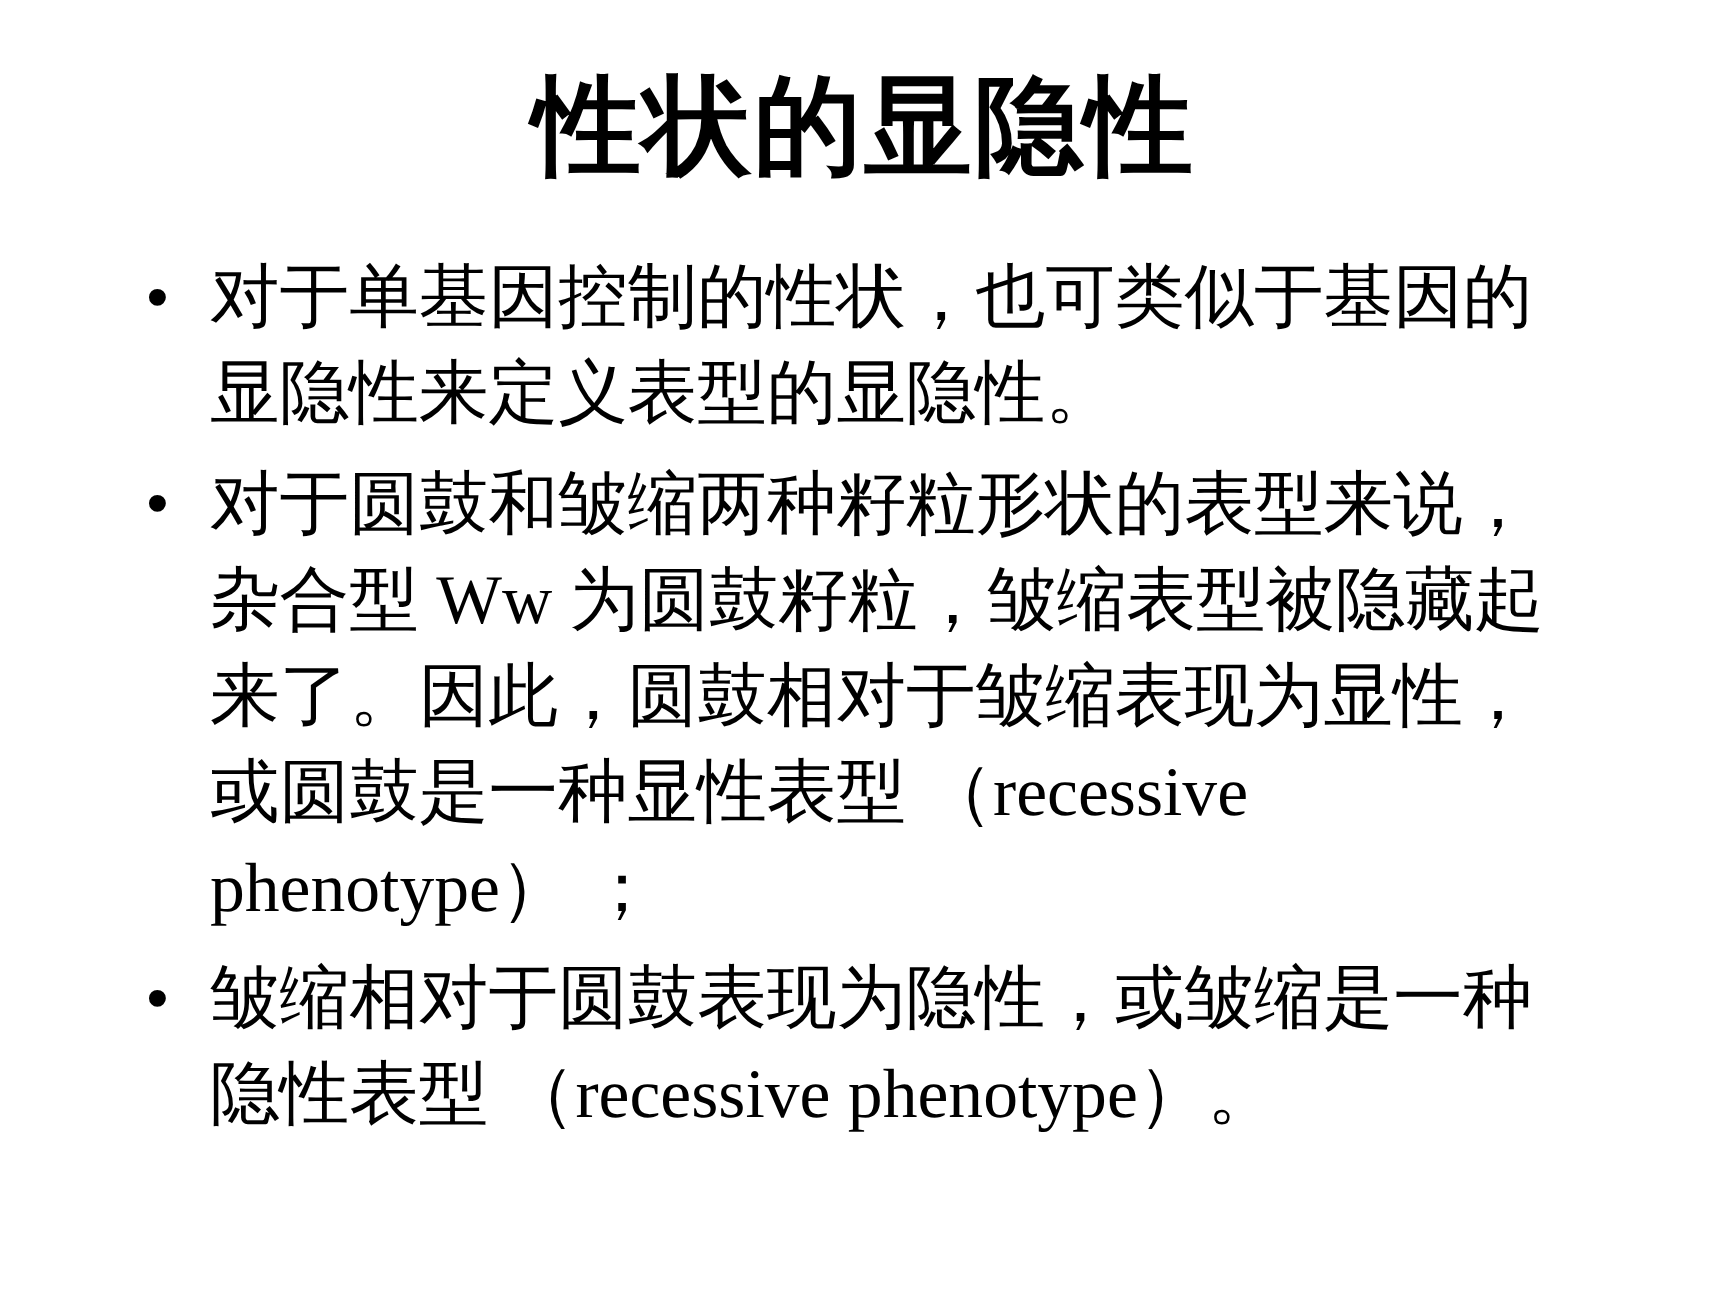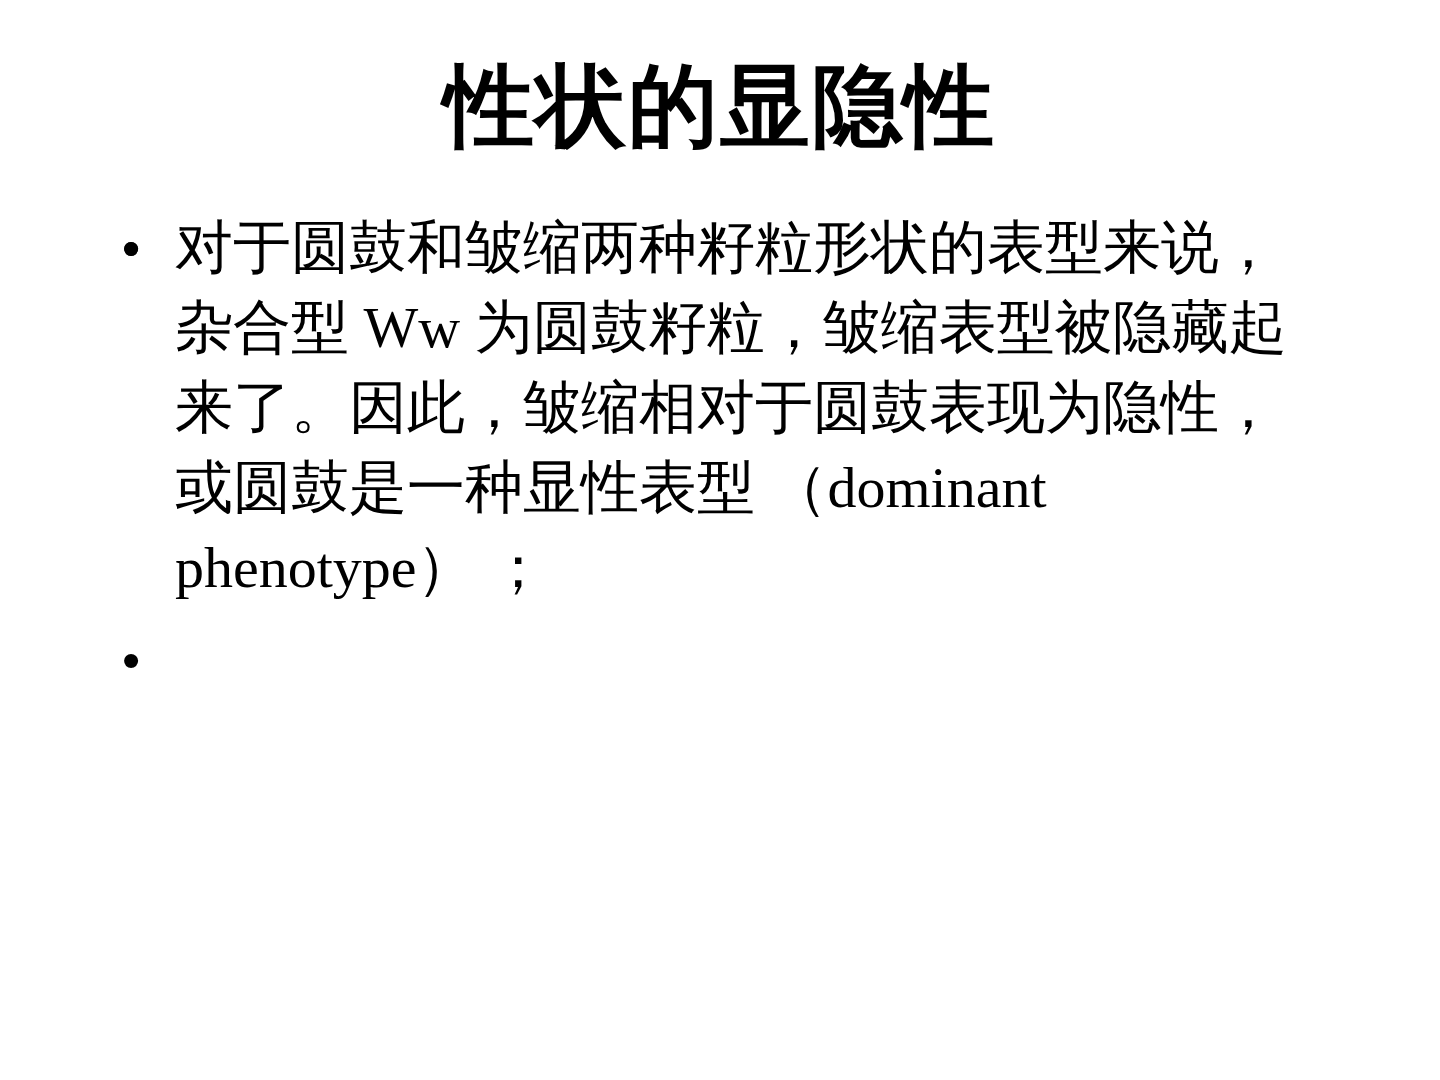--- a/index.html
+++ b/index.html
@@ -58,17 +58,17 @@
   .seg-italic {
     font-family: "Liberation Serif", serif;
   }
 </style>
 </head>
 <body style="background: rgb(255, 255, 255);">
 
 <div class="slide" style="color: rgb(0, 0, 0);">
   <h1 class="slide-title">性状的显隐性</h1>
   <ul class="bullet-list">
-      <li class="bullet-item"><span class="bullet-marker">•</span></li>
-      <li class="bullet-item"><span class="bullet-marker">•</span><span class="bullet-text"><span>对于圆鼓和皱缩两种籽粒形状的表型来说，杂合型 </span><span class="seg-italic">Ww</span><span> 为圆鼓籽粒，皱缩表型被隐藏起来了。因此，皱缩相对于圆鼓表现为隐性，或圆鼓是一种显性表型 （dominant phenotype） ；</span></span></li>
-      <li class="bullet-item"><span class="bullet-marker">•</span></li>
+      <li class="bullet-item"><span class="bullet-marker">•</span><span class="bullet-text"><span>对于单基因控制的性状，也可类似于基因的显隐性来定义表型的显隐性。</span></span></li>
+      <li class="bullet-item"><span class="bullet-marker">•</span><span class="bullet-text"><span>对于圆鼓和皱缩两种籽粒形状的表型来说，杂合型 </span><span class="seg-italic">Ww</span><span> 为圆鼓籽粒，皱缩表型被隐藏起来了。因此，圆鼓相对于皱缩表现为显性，或圆鼓是一种显性表型 （recessive phenotype） ；</span></span></li>
+      <li class="bullet-item"><span class="bullet-marker">•</span><span class="bullet-text"><span>皱缩相对于圆鼓表现为隐性，或皱缩是一种隐性表型 （recessive phenotype）。</span></span></li>
     </ul>
 </div>
 
 </body></html>

